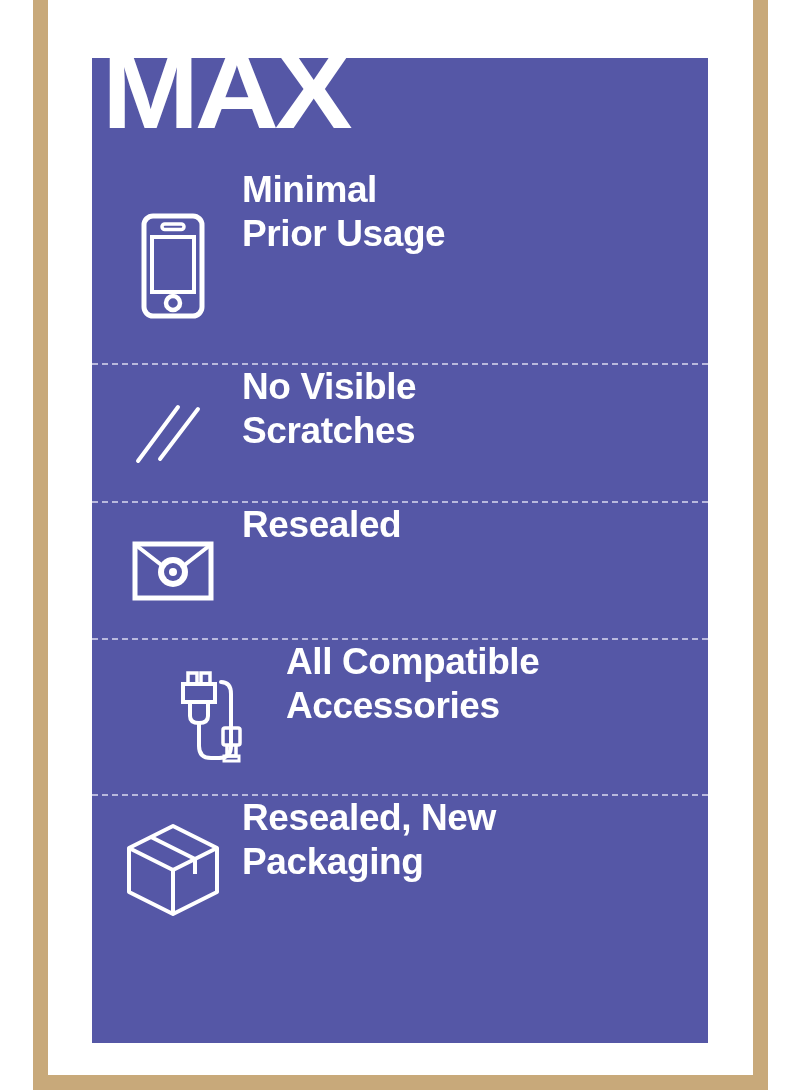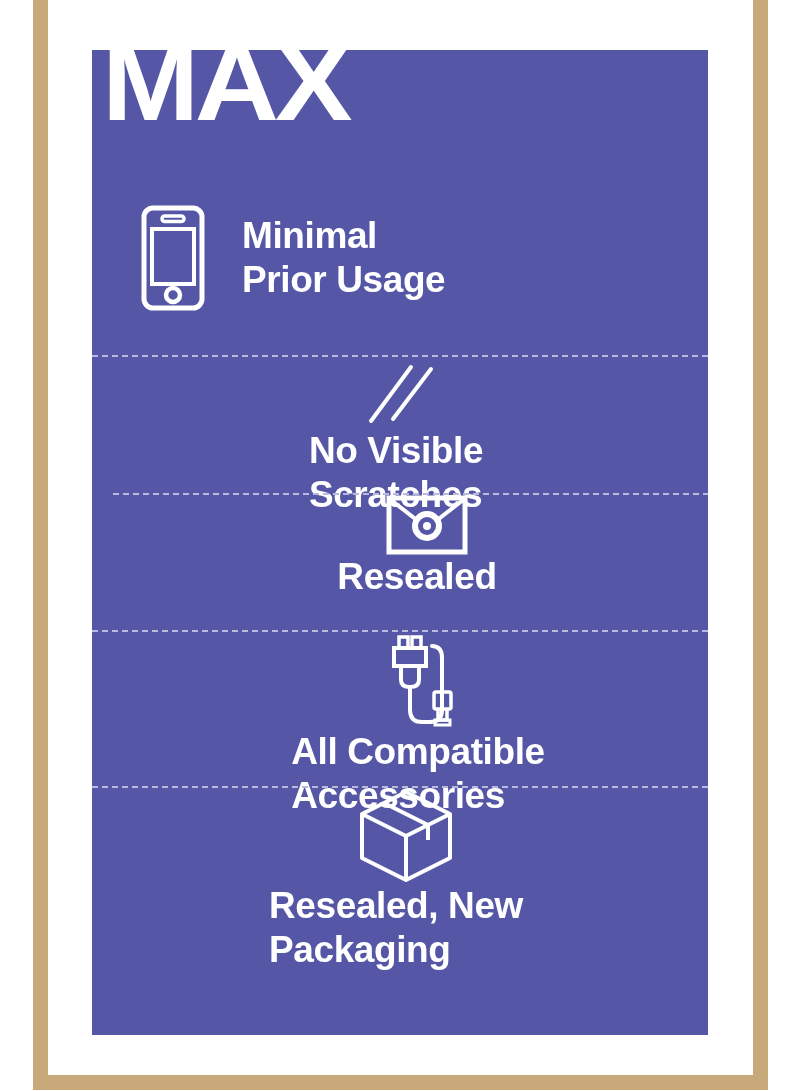--- a/index.html
+++ b/index.html
@@ -51,21 +51,21 @@
     top: 0px;
     width: 705px;
     height: 1075px;
     background: #ffffff;
   }
 
   
   #card {
     position: absolute;
     left: 92px;
-    top: 50px;
+    top: 58px;
     width: 616px;
     height: 985px;
     background: #5557a6;
     overflow: hidden;
   }
 
   
   #brand {
     position: absolute;
     left: 10px;
@@ -86,28 +86,26 @@
   #features {
     position: absolute;
     left: 0;
     top: 110px;
     width: 616px;
   }
 
   .feature-row {
     position: relative;
     display: flex;
-    align-items: center;
     box-sizing: border-box;
     width: 100%;
   }
 
   .feature-row + .feature-row {
     border-top: 2px dashed #b9b9dd;
-    flex-direction: column;
   }
 
   .feature-icon {
     flex: 0 0 auto;
     width: 150px;
     display: flex;
     align-items: center;
     justify-content: center;
     padding-left: 12px;
     box-sizing: border-box;
@@ -120,21 +118,21 @@
     font-weight: 600;
     font-size: 37px;
     line-height: 44px;
     letter-spacing: -0.4px;
     white-space: pre-line;
     padding-right: 8px;
   }
 
   .row-h1 { height: 195px; }
   .row-h2 { height: 138px; }
-  .row-h3 { height: 137px; margin-left: 21px; }
+  .row-h3 { height: 137px; }
   .row-h4 { height: 149px; }
   .row-h5 { height: 156px; padding-left: 44px; }
   .row-h6 { height: 150px; }
 
   svg { display: block; overflow: visible; }
 </style>
 </head>
 <body>
 
 <div id="poster">

